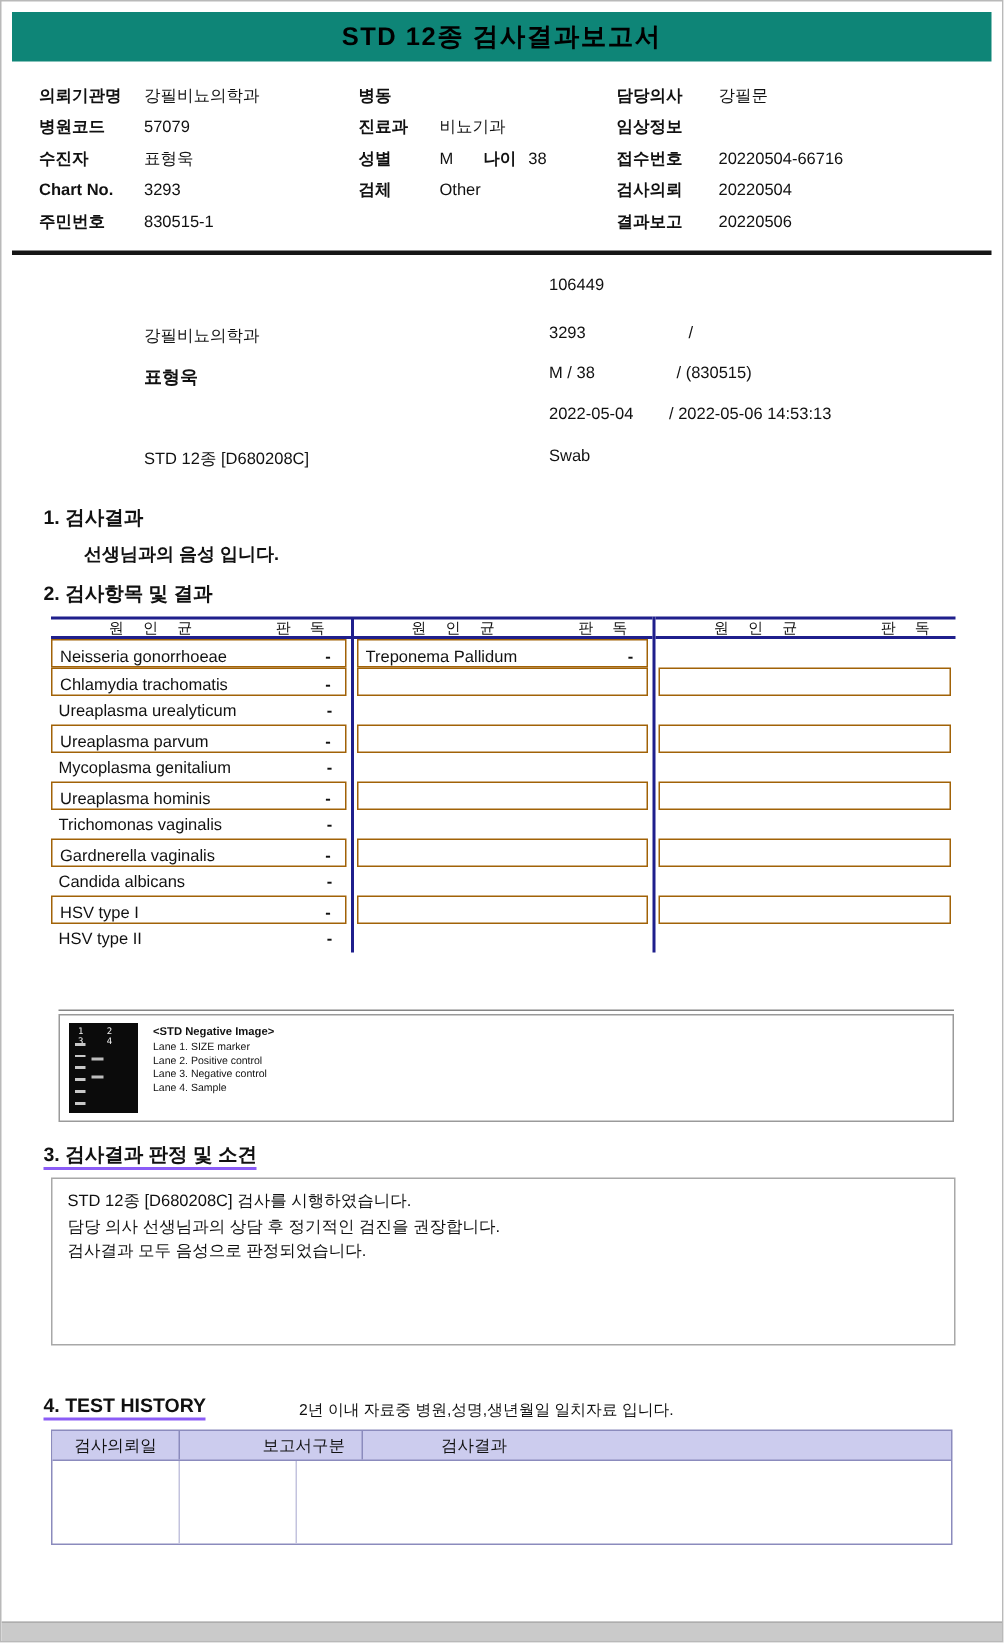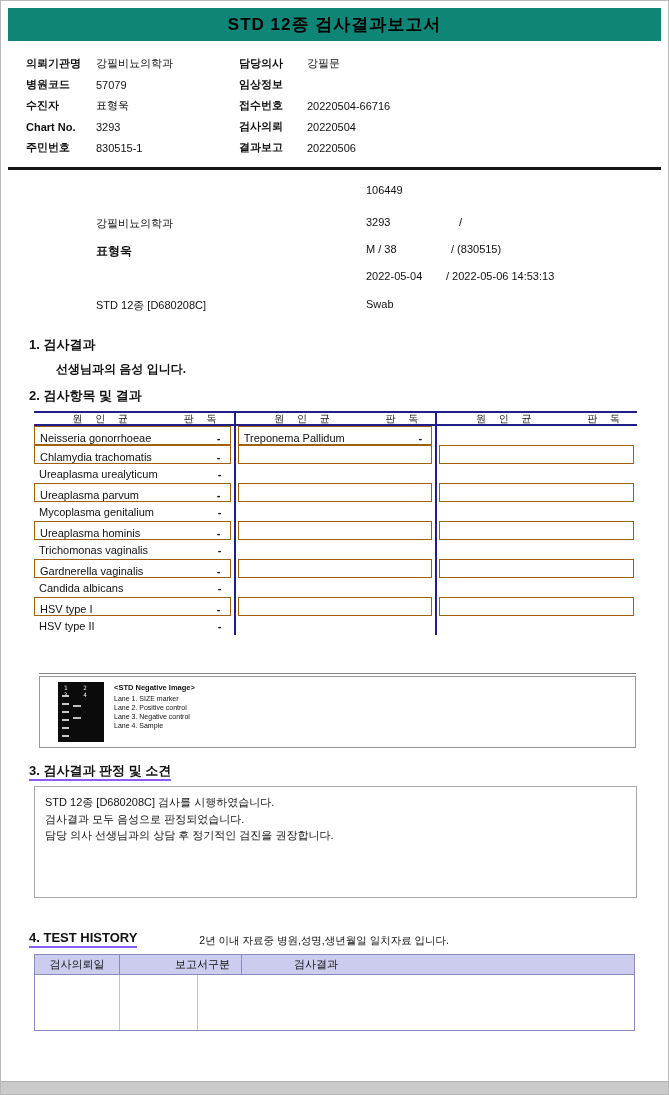--- a/index.html
+++ b/index.html
@@ -58,21 +58,21 @@
   .hdr-read { width:62px; text-align:center; letter-spacing:5px; }
   .std-row { height:19px; display:flex; align-items:center; padding:0 5px; margin-right:3px; font-size:11px; }
   .std-col + .std-col .std-row { margin-left:2px; }
   .std-row.boxed { border:1px solid #a16207;align-items:flex-end; }
   .std-name { flex:1; overflow:hidden; white-space:nowrap; }
   .std-result { width:12px; text-align:center; font-weight:bold; }
 
   
   .gel-rule { margin:38px 32px 0 38px; border-top:1px solid #868686; }
   .gel-box { margin:2px 32px 0 38px; border:1px solid #9a9a9a; height:72px;
-             padding:5px 18px; display:flex; gap:10px; }
+             padding:5px 6px; display:flex; gap:10px; }
   .gel-img { width:46px; height:60px; background:#0b0b0b; position:relative; flex:none; }
   .gel-lanes { color:#eeeeee; font-size:6px; letter-spacing:6px; padding:2px 0 0 6px;
                font-family:"DejaVu Sans Mono",monospace; }
   .gel-ladder { position:absolute; left:4px; top:13px; width:7px; height:42px;
                 background:repeating-linear-gradient(to bottom,#c9c9c9 0 2px,transparent 2px 8px); }
   .gel-band { position:absolute; background:#bdbdbd; height:2px; width:8px; }
   .band-a { left:15px; top:23px; }
   .band-b { left:15px; top:35px; }
   .gel-text { font-size:7px; line-height:9px; padding-top:1px; }
   .gel-caption { font-weight:bold; font-size:7.5px; margin-bottom:2px; }
@@ -129,20 +129,40 @@
         </div>
         <div class="info-row">
           <span class="info-label">Chart No.</span>
           <span class="info-value">3293</span>
         </div>
         <div class="info-row">
           <span class="info-label">주민번호</span>
           <span class="info-value">830515-1</span>
         </div>
       </div>
+    <div class="info-col col2" id="info-col2">
+        <div class="info-row">
+          <span class="info-label">병동</span>
+          <span class="info-value"></span>
+        </div>
+        <div class="info-row">
+          <span class="info-label">진료과</span>
+          <span class="info-value">비뇨기과</span>
+        </div>
+        <div class="info-row">
+          <span class="info-label">성별</span>
+          <span class="info-value">M</span>
+          <span class="info-label2">나이</span>
+          <span class="info-value">38</span>
+        </div>
+        <div class="info-row">
+          <span class="info-label">검체</span>
+          <span class="info-value">Other</span>
+        </div>
+      </div>
     <div class="info-col col3" id="info-col3">
         <div class="info-row">
           <span class="info-label">담당의사</span>
           <span class="info-value">강필문</span>
         </div>
         <div class="info-row">
           <span class="info-label">임상정보</span>
           <span class="info-value"></span>
         </div>
         <div class="info-row">
@@ -358,22 +378,22 @@
         </div>
     </div>
   </div>
 
   <div class="h3wrap">
     <span class="sec-heading underlined">3. 검사결과 판정 및 소견</span>
   </div>
   <div class="opinion-box">
     <div id="opinion-lines">
         <div class="opinion-line">STD 12종 [D680208C] 검사를 시행하였습니다.</div>
+        <div class="opinion-line">담당 의사 선생님과의 상담 후 정기적인 검진을 권장합니다.</div>
         <div class="opinion-line">검사결과 모두 음성으로 판정되었습니다.</div>
-        <div class="opinion-line">담당 의사 선생님과의 상담 후 정기적인 검진을 권장합니다.</div>
       </div>
   </div>
 
   <div class="sec4-row">
     <span class="sec-heading underlined">4. TEST HISTORY</span>
     <span class="history-note">2년 이내 자료중 병원,성명,생년월일 일치자료 입니다.</span>
   </div>
   <div class="history-table">
     <div class="history-header" id="history-header">
         <div class="hh-cell hh-c1">검사의뢰일</div>

